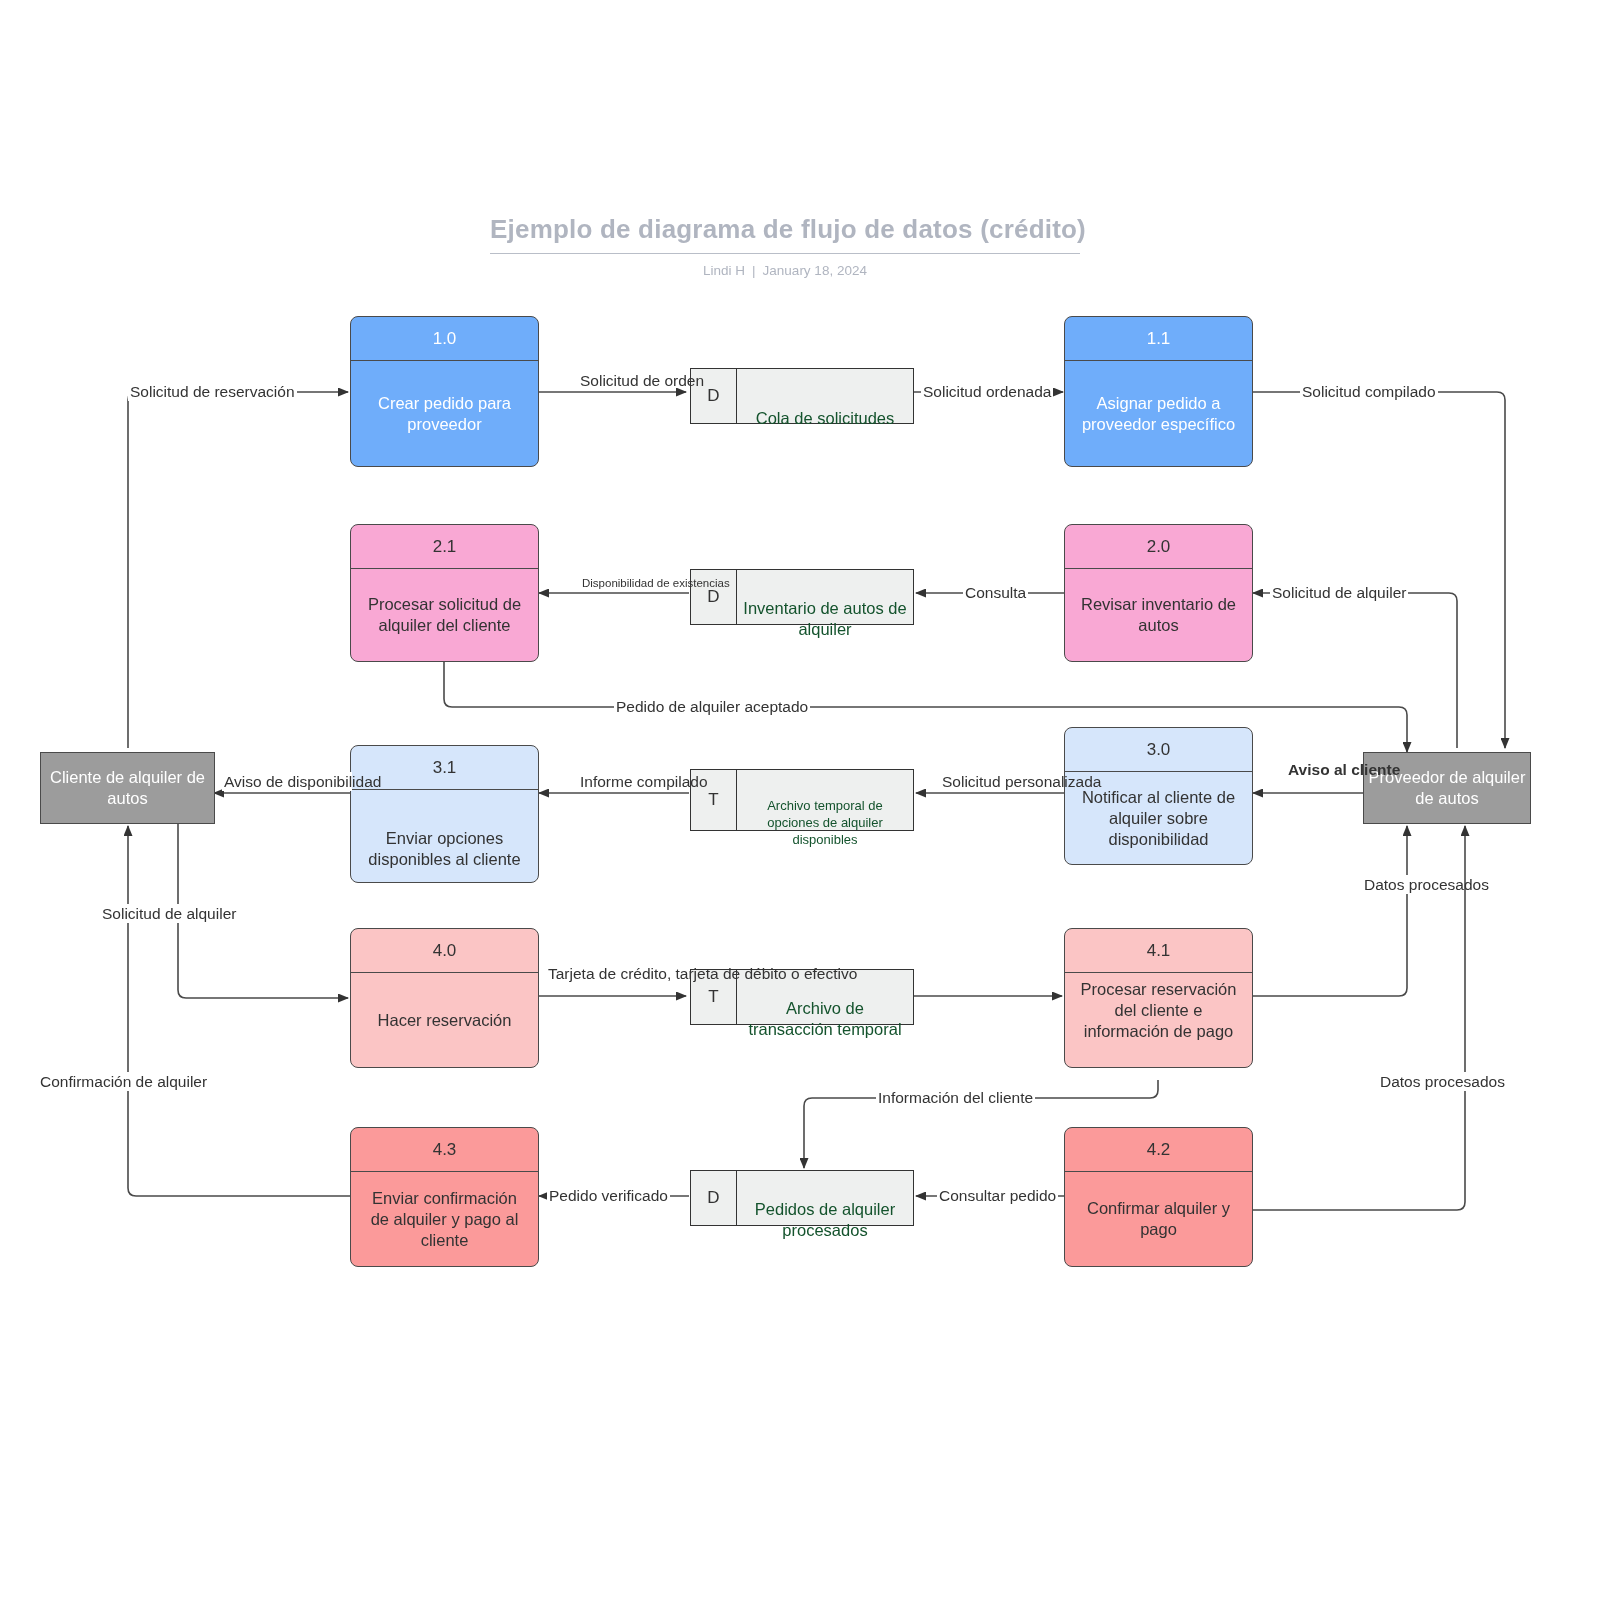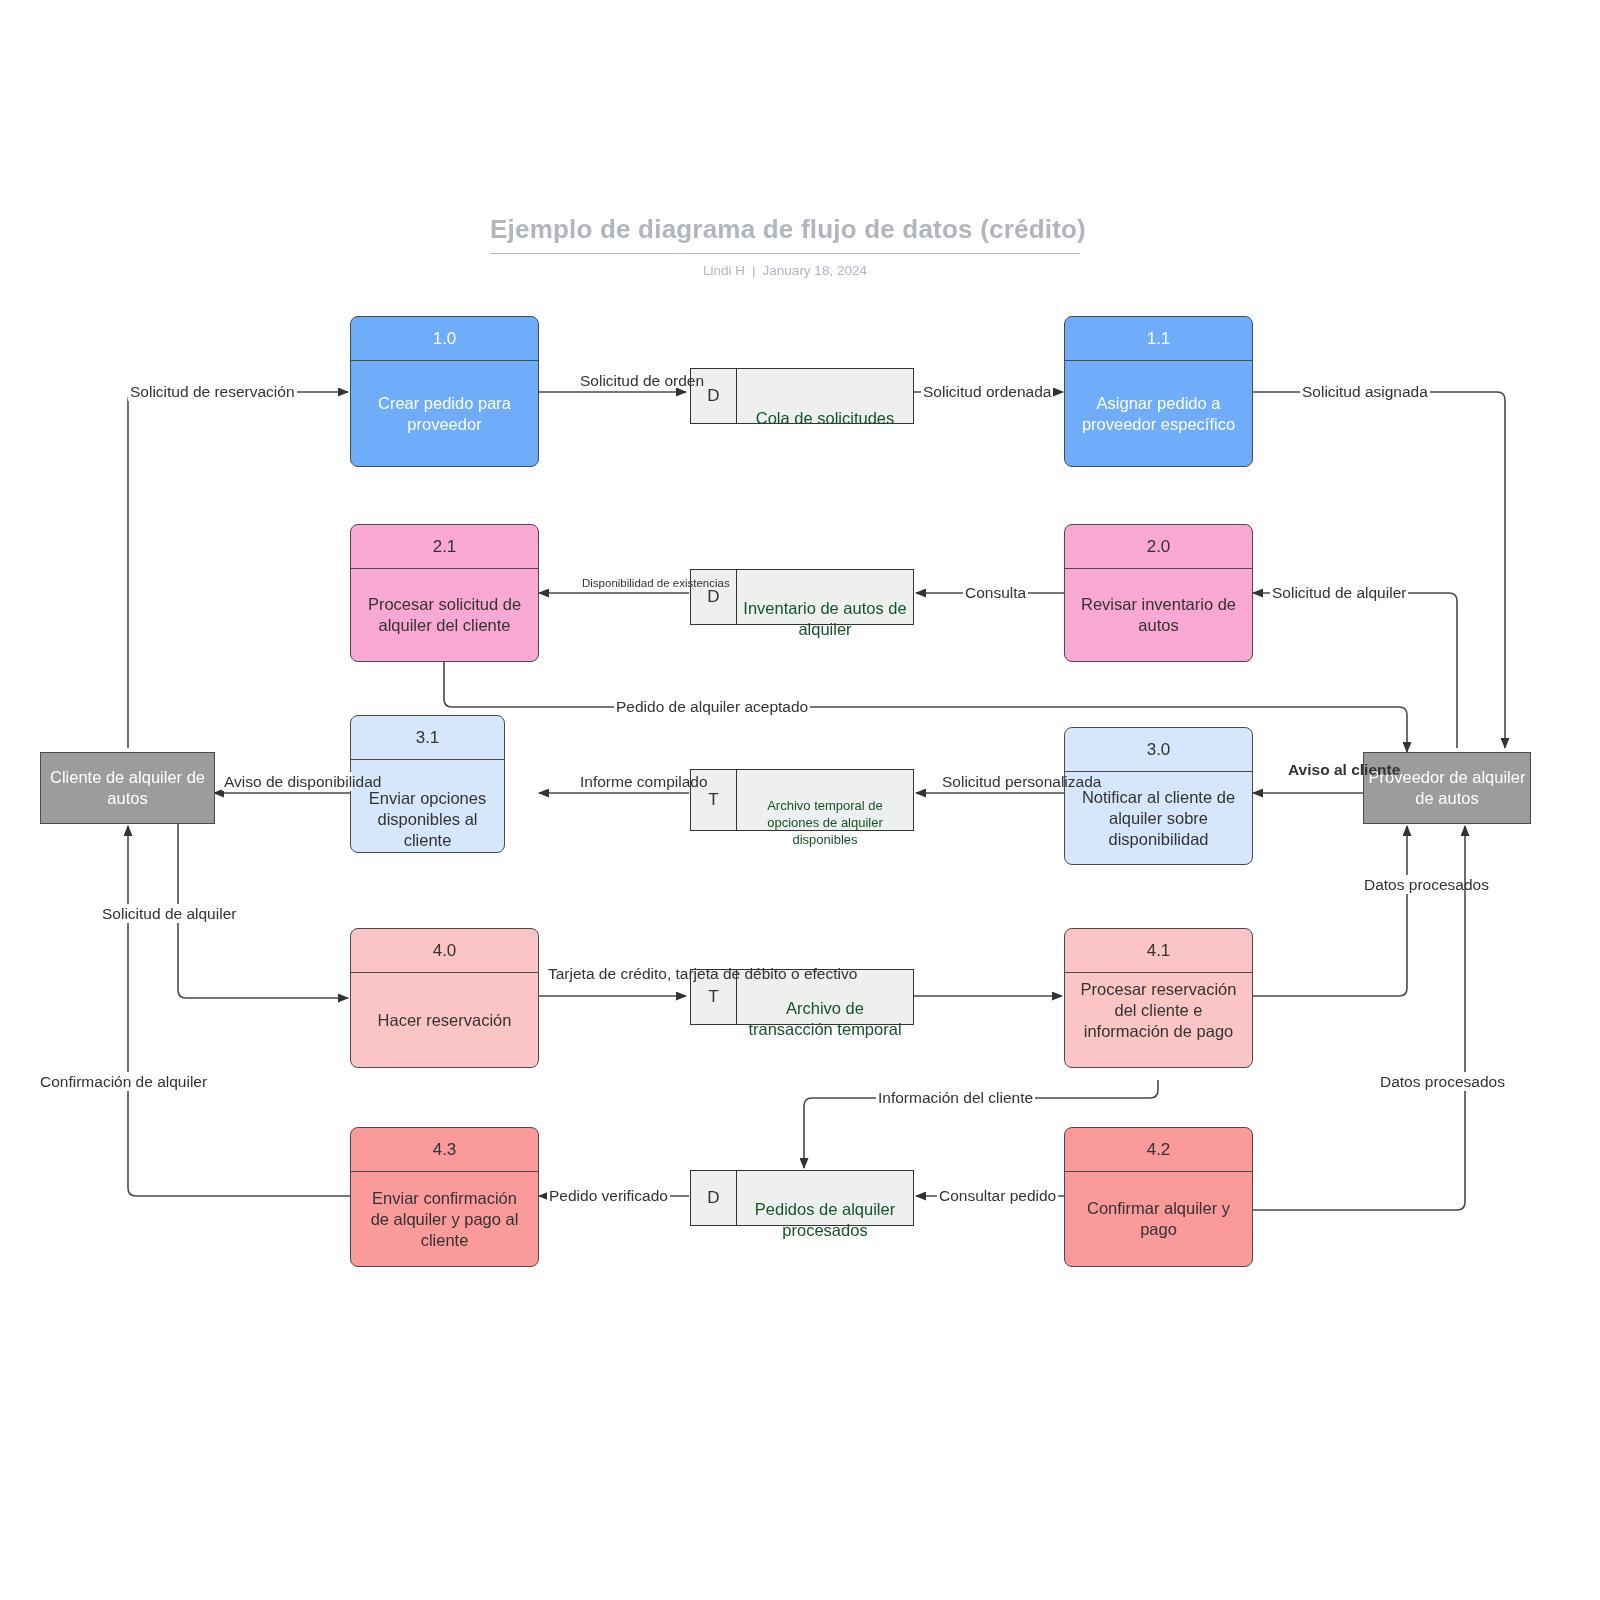--- a/index.html
+++ b/index.html
@@ -242,21 +242,21 @@
     </div>
 </div>
 
 <div class="process p-blue2" style="left:1064px; top:524px; width:189px; height:138px;">
   <div class="pid">2.0</div>
   <div class="pname">
       <span>Revisar inventario de autos</span>
     </div>
 </div>
 
-<div class="process p-blue3" style="left:350px; top:715px; width:155px; height:138px;gap:26px;">
+<div class="process p-blue3" style="left:350px; top:745px; width:189px; height:138px;gap:26px;">
   <div class="pid">3.1</div>
   <div class="pname">
       <span>Enviar opciones disponibles al cliente</span>
     </div>
 </div>
 
 <div class="process p-blue3" style="left:1064px; top:727px; width:189px; height:138px;">
   <div class="pid">3.0</div>
   <div class="pname">
       <span>Notificar al cliente de alquiler sobre disponibilidad</span>
@@ -323,21 +323,21 @@
   <div class="skey">D</div>
   <div class="sname">Pedidos de alquiler procesados</div>
 </div>
 
 <div class="flab c" style="left:128px; top:382px;">Solicitud de reservación</div>
 
 <div class="flab c" style="left:578px; top:371px; width:72px; text-align:center;"><span>Solicitud de orden</span></div>
 
 <div class="flab c" style="left:921px; top:382px;">Solicitud ordenada</div>
 
-<div class="flab c" style="left:1300px; top:382px;">Solicitud asignada</div>
+<div class="flab c" style="left:1300px; top:382px;">Solicitud compilado</div>
 
 <div class="flab tiny c" style="left:580px; top:576px; width:100px; text-align:center;"><span>Disponibilidad de existencias</span></div>
 
 <div class="flab c" style="left:963px; top:583px;">Consulta</div>
 
 <div class="flab c" style="left:1270px; top:583px;">Solicitud de alquiler</div>
 
 <div class="flab c" style="left:614px; top:697px;">Pedido de alquiler aceptado</div>
 
 <div class="flab c" style="left:222px; top:772px; width:126px; text-align:center;"><span>Aviso de disponibilidad</span></div>

